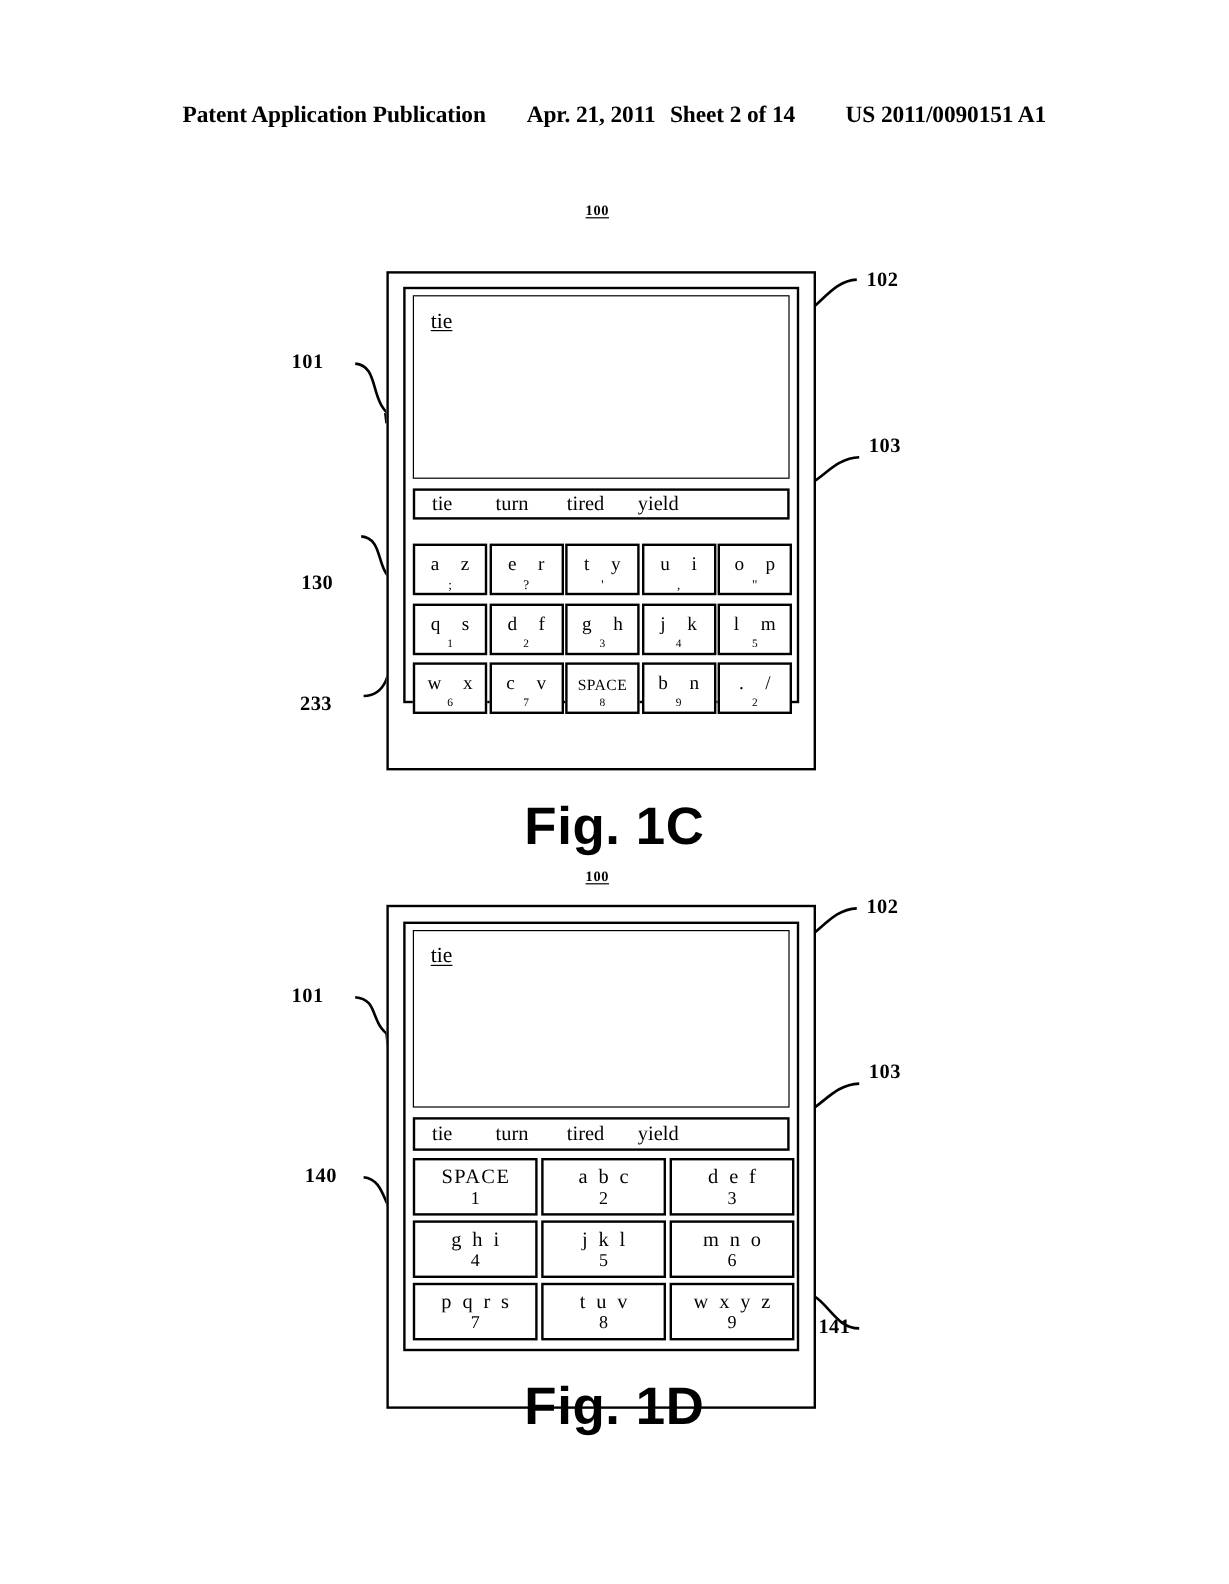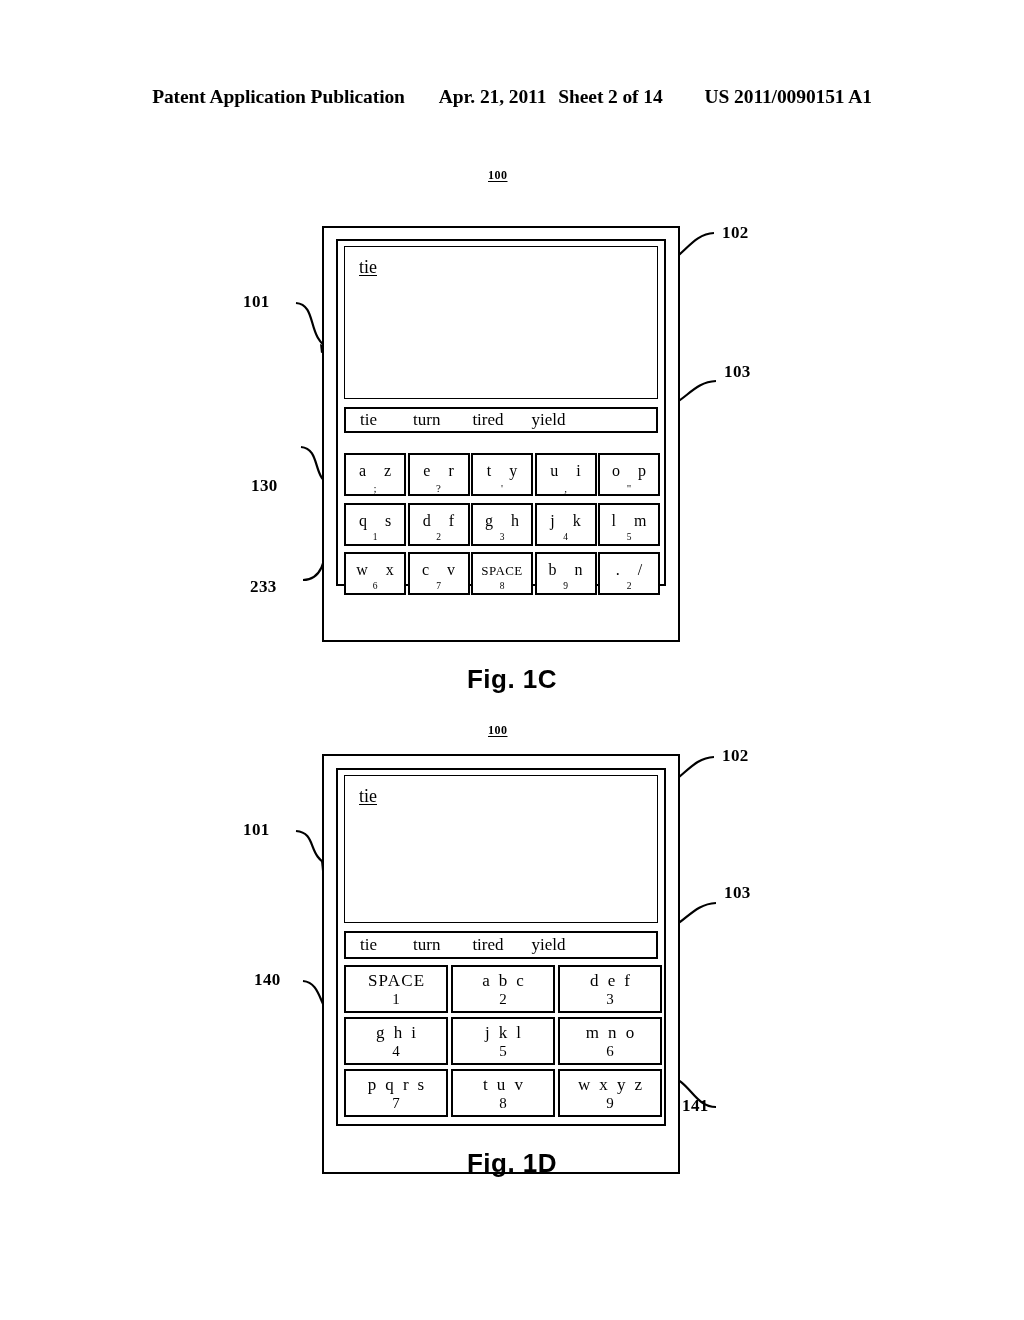--- a/index.html
+++ b/index.html
@@ -210,21 +210,21 @@
   }
 
   
   .fig-caption {
     position: absolute;
     width: 1024px;
     left: 0;
     text-align: center;
     font-family: "Liberation Sans", "DejaVu Sans", sans-serif;
     font-weight: bold;
-    font-size: 26px;
+    font-size: 44px;
     letter-spacing: 0.5px;
   }
 </style>
 </head>
 <body>
 
 <div class="page-header">
   <span class="seg">Patent Application Publication</span><span class="hdr-gap-1"></span><span class="seg">Apr. 21, 2011</span><span class="hdr-gap-2"></span><span class="seg">Sheet 2 of 14</span><span class="hdr-gap-3"></span><span class="seg">US 2011/0090151 A1</span>
 </div>
 

